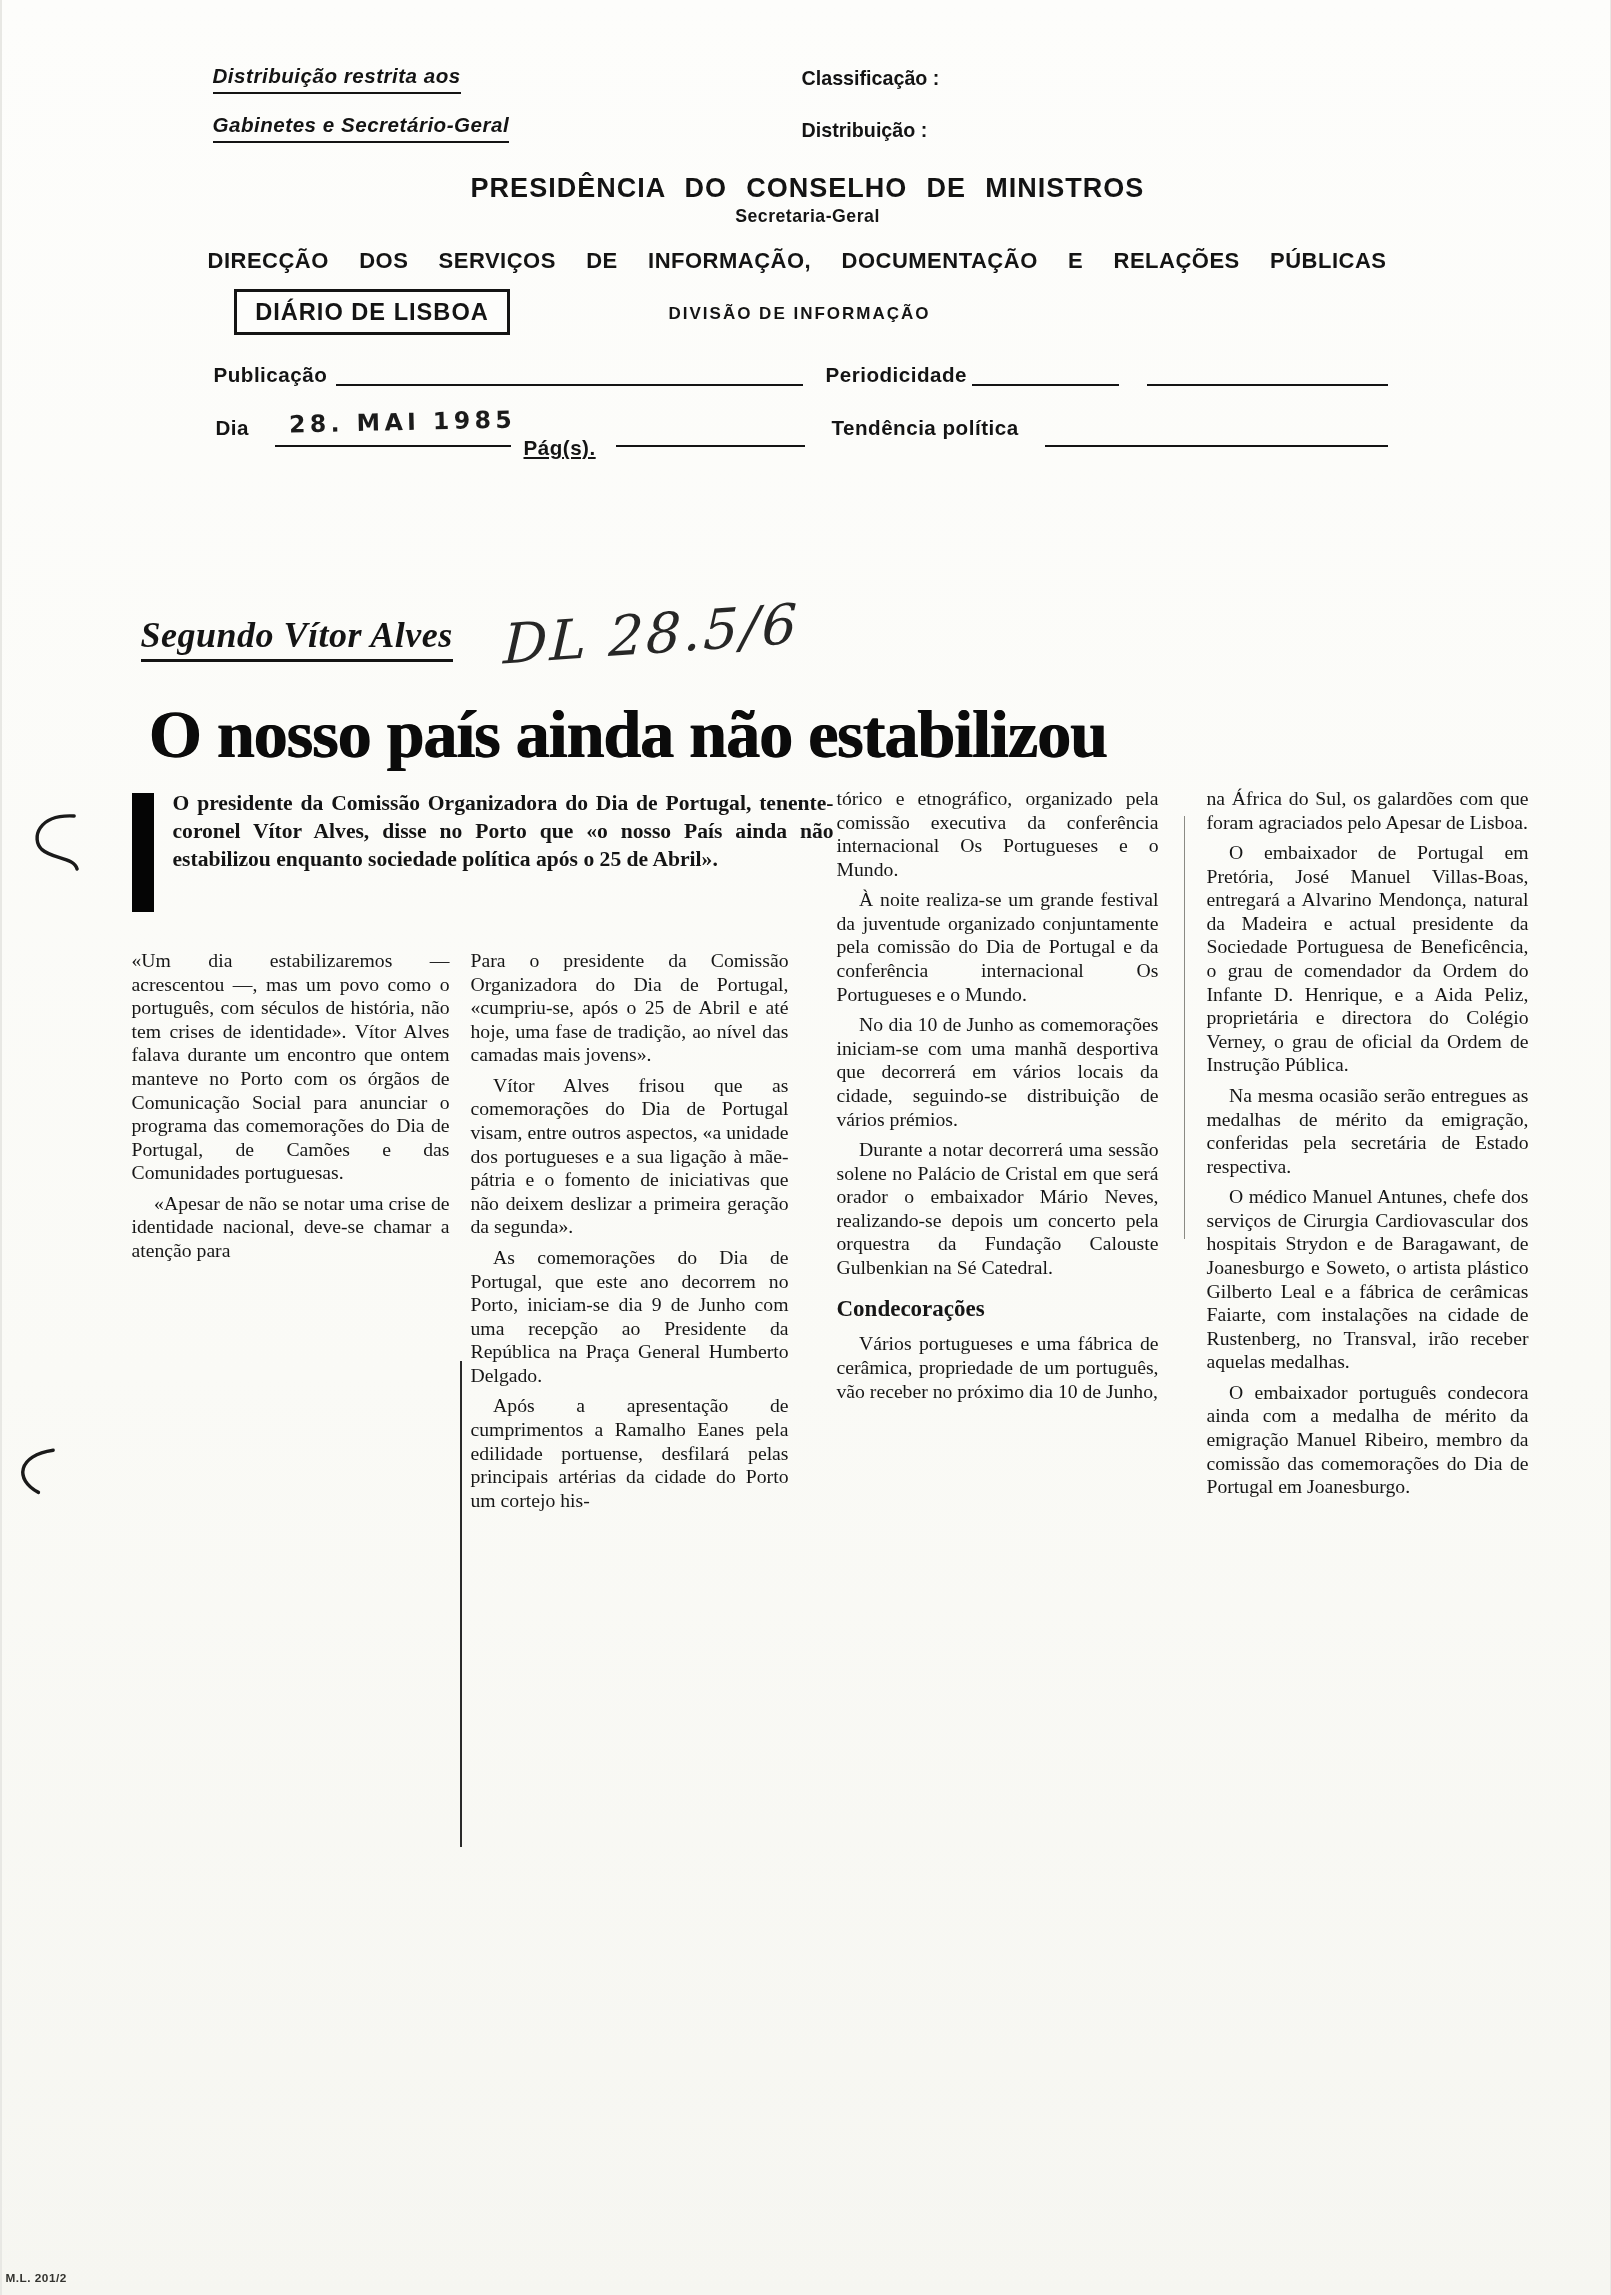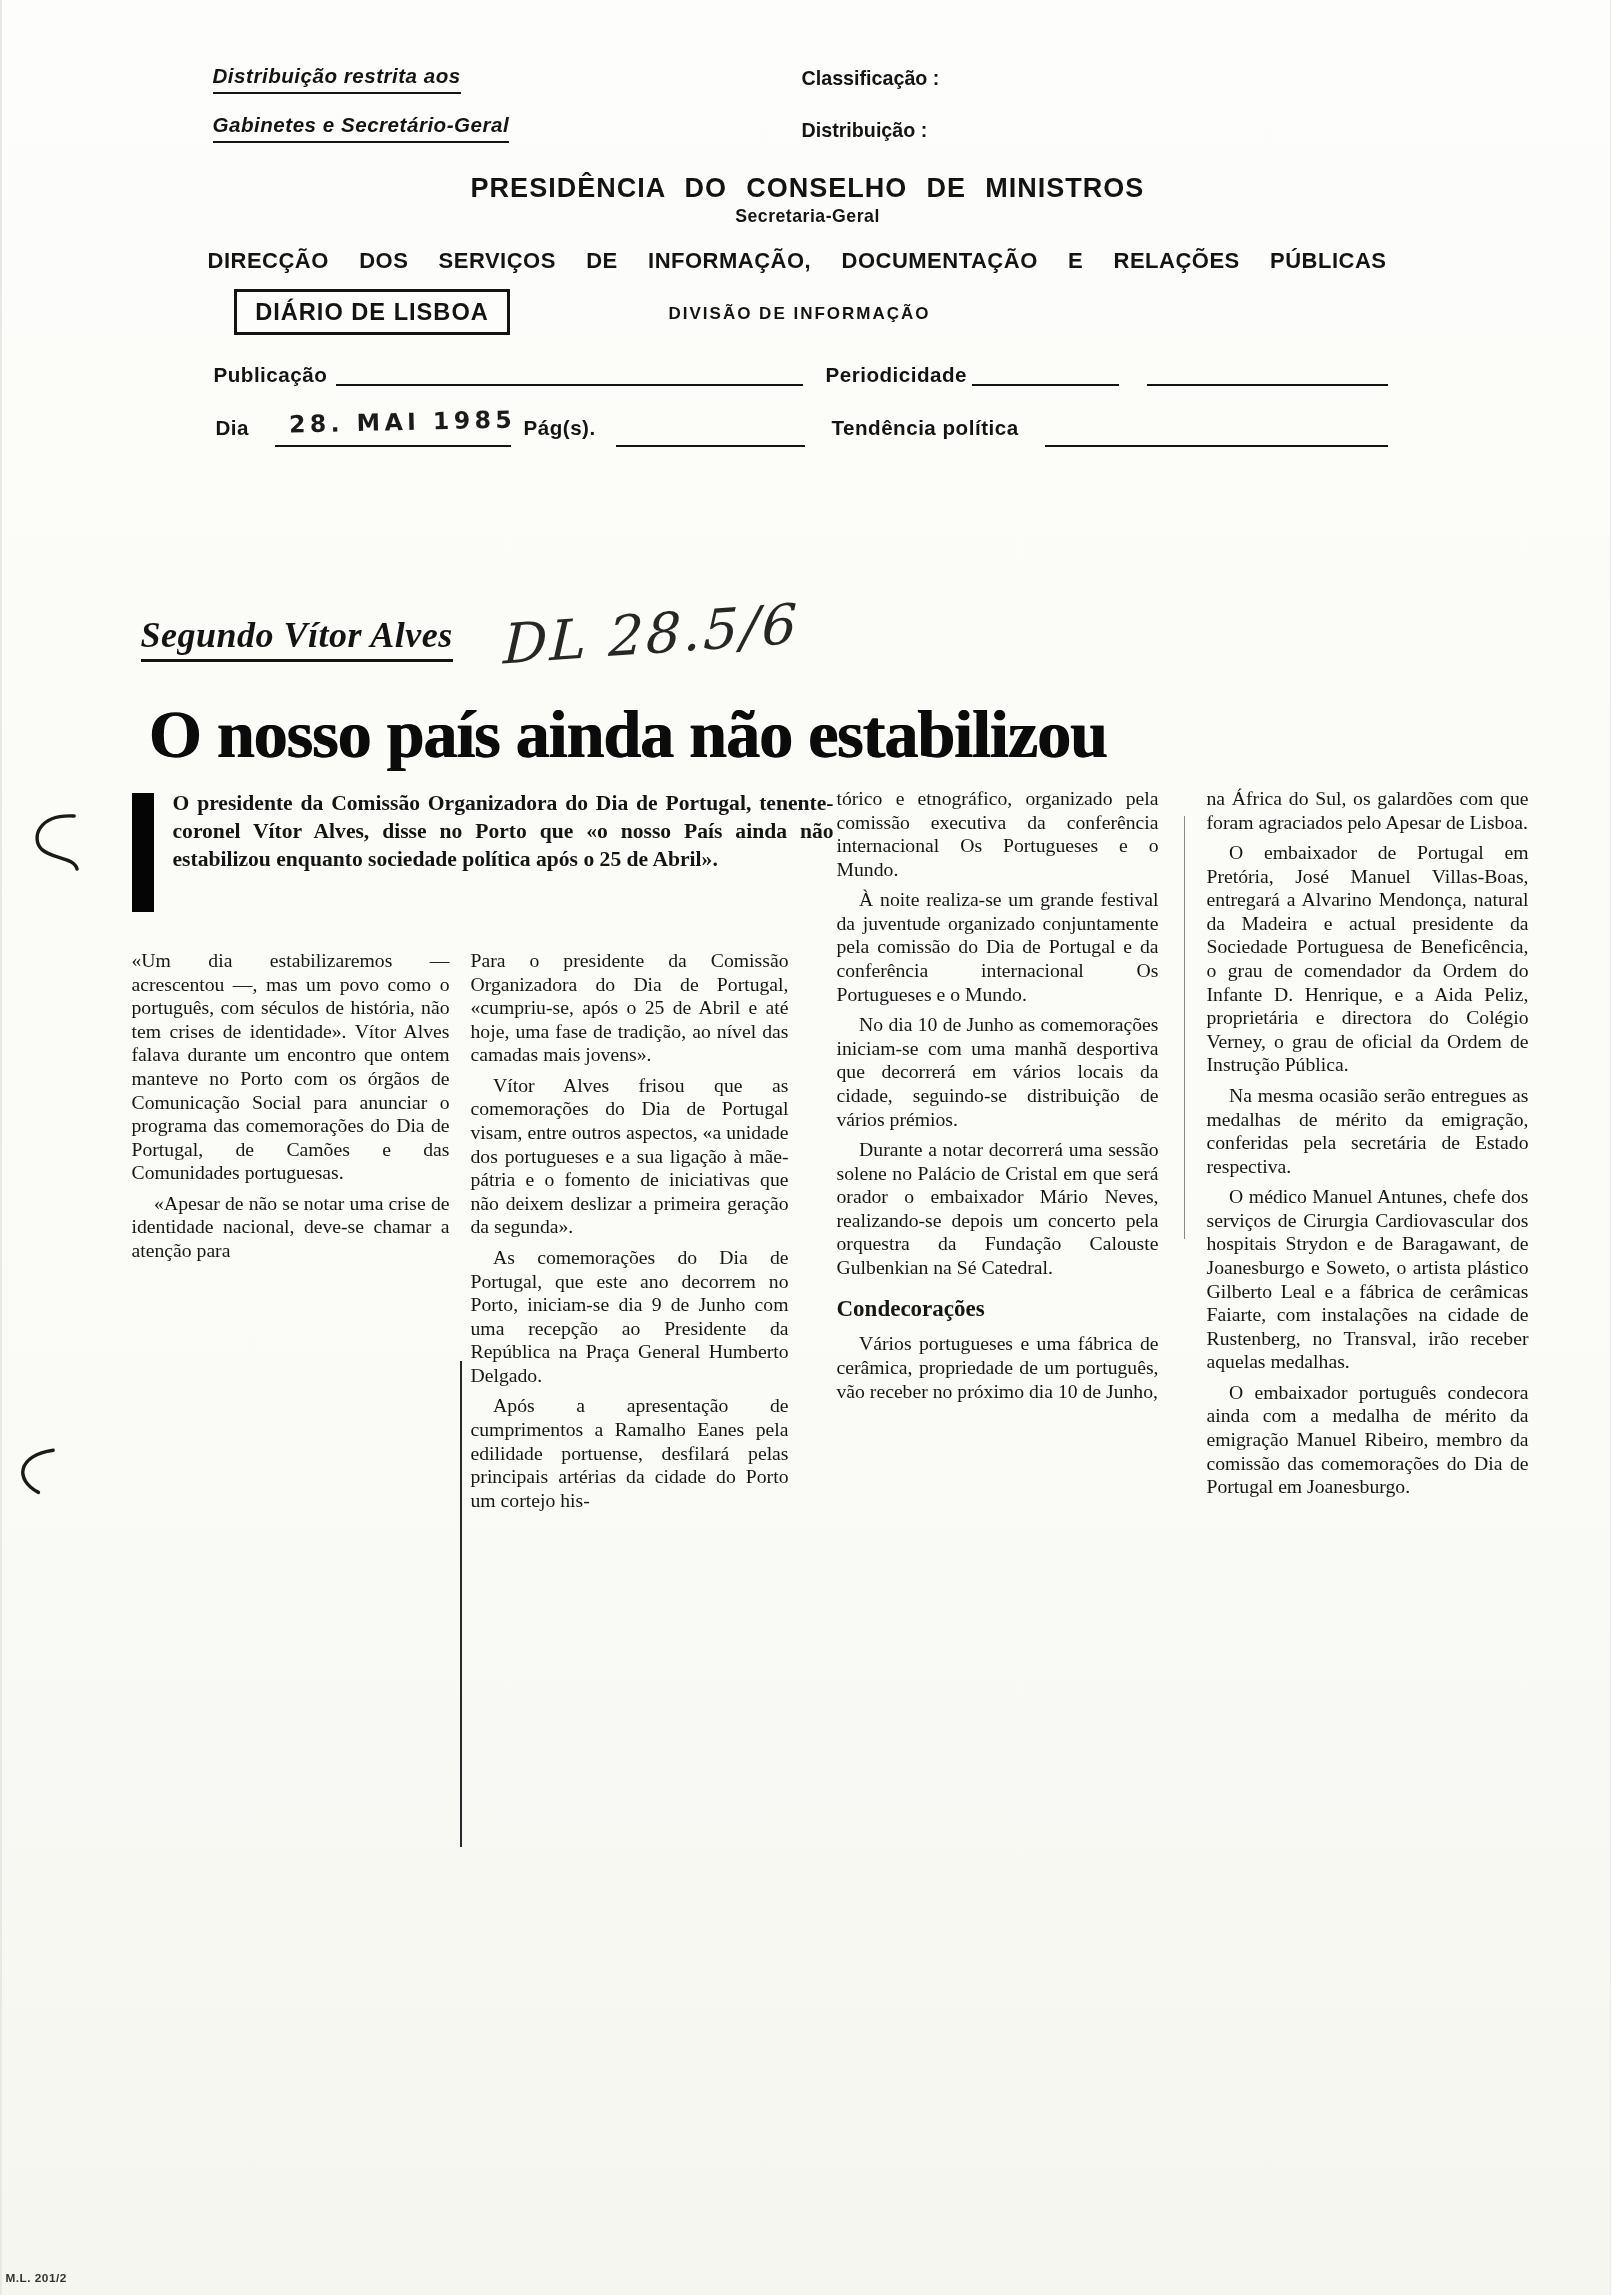--- a/index.html
+++ b/index.html
@@ -144,21 +144,21 @@
 
   <span class="abs form-label" style="left:212px; top:365px;">Publicação</span>
   <span class="abs fill-line" style="left:334px; top:381px; width:467px;"></span>
   <span class="abs form-label" style="left:824px; top:365px;">Periodicidade</span>
   <span class="abs fill-line" style="left:970px; top:381px; width:147px;"></span>
   <span class="abs fill-line" style="left:1145px; top:381px; width:241px;"></span>
 
   <span class="abs form-label" style="left:214px; top:418px;">Dia</span>
   <span class="abs stamp" style="left:287px; top:411px;">28. MAI 1985</span>
   <span class="abs fill-line" style="left:273px; top:442px; width:236px;"></span>
-  <span class="abs form-label" style="left:522px; top:418px;">Pág(s).</span>
+  <span class="abs form-label" style="left:522px; top:438px;text-decoration:underline;">Pág(s).</span>
   <span class="abs fill-line" style="left:614px; top:442px; width:189px;"></span>
   <span class="abs form-label" style="left:830px; top:418px;">Tendência política</span>
   <span class="abs fill-line" style="left:1043px; top:442px; width:343px;"></span>
 
   <div class="abs kicker">Segundo Vítor Alves</div>
   <h1 class="abs headline" style="margin:16px;">O nosso país ainda não estabilizou</h1>
   <div class="abs annotation">DL 28.5/6</div>
 
   <div class="abs lead-bar"></div>
   <div class="abs lead serif">O presidente da Comissão Organizadora do Dia de Portugal, tenente-coronel Vítor Alves, disse no Porto que «o nosso País ainda não estabilizou enquanto sociedade política após o 25 de Abril».</div>

